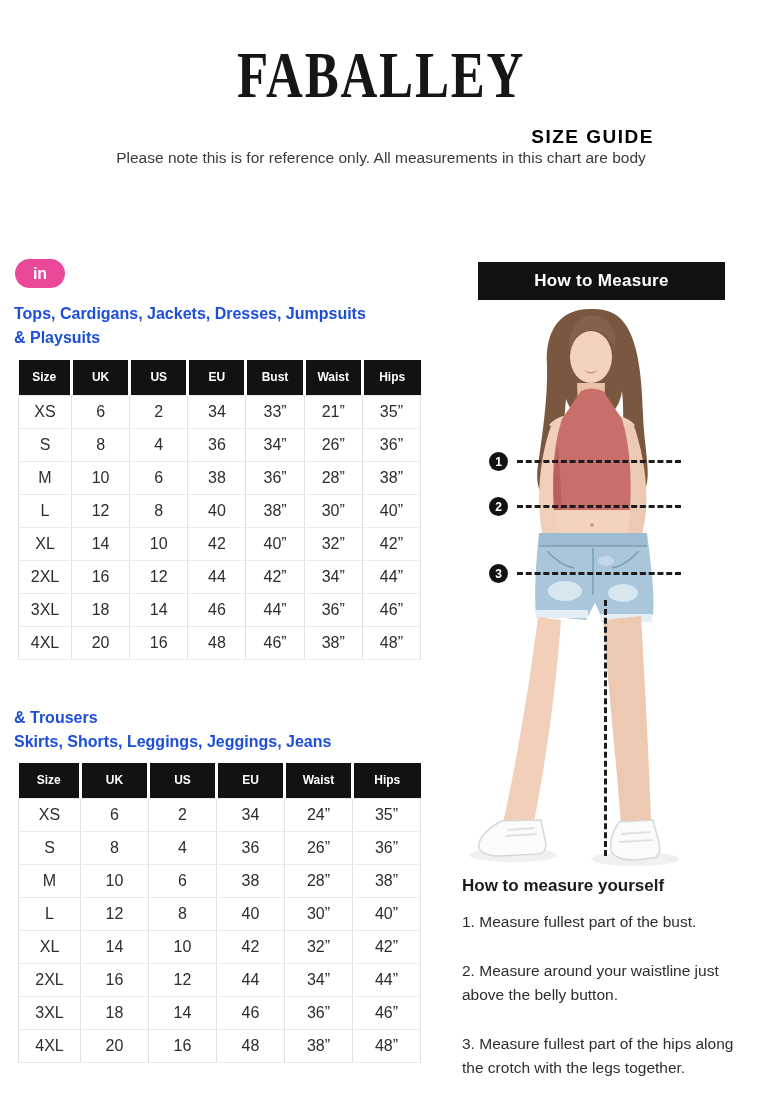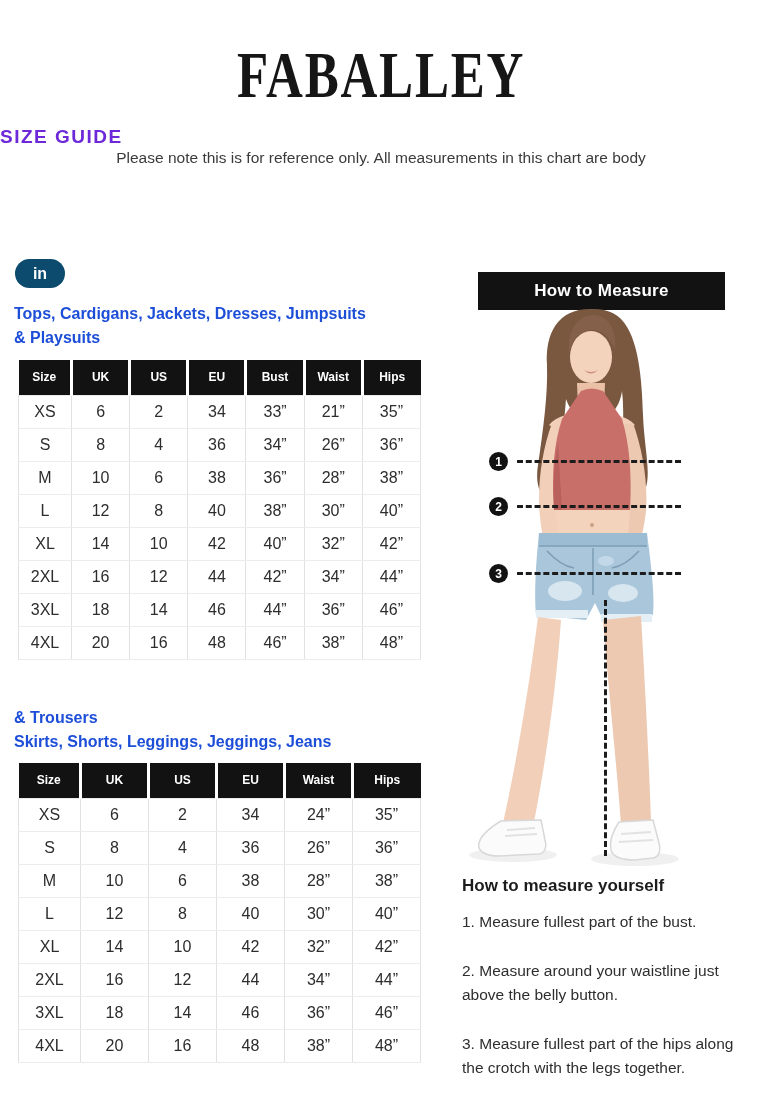--- a/index.html
+++ b/index.html
@@ -7,30 +7,30 @@
   .page {
     position:relative; width:762px; height:1100px; background:#ffffff;
     font-family:"Liberation Sans", sans-serif; color:#222; overflow:hidden;
   }
   .logo {
     position:absolute; top:38px; left:0; width:762px; text-align:center;
     font-family:"Liberation Serif", serif; font-weight:700; font-size:58px;
     letter-spacing:2px; color:#161616; transform:scale(0.88,1.12); transform-origin:center top;
   }
   .size-guide-title {
-    position:absolute; top:126px; left:0; width:654px; text-align:left;
-    font-size:19px; font-weight:700; letter-spacing:1.5px; color:#6d28d9;
+    position:absolute; top:126px; left:0; width:654px; text-align:right;
+    font-size:19px; font-weight:700; letter-spacing:1.5px; color:#000000;
   }
   .note {
     position:absolute; top:145px; left:61px; width:640px; text-align:center;
     font-size:15.5px; line-height:25px; color:#3b3b3b;
   }
   .unit-badge {
     position:absolute; left:15px; top:259px; width:50px; height:29px;
-    background:#0c4a6e; border-radius:15px; color:#fff; font-weight:700;
+    background:#ec4899; border-radius:15px; color:#fff; font-weight:700;
     font-size:16px; display:flex; align-items:center; justify-content:center;
     cursor:pointer;
   }
   .tbl-title {
     position:absolute; left:14px; width:420px;
     font-size:16px; font-weight:700; line-height:24px; color:#1d4ed8;
   }
   #t1-title { top:302px; }
   #t2-title { top:706px; }
   table { border-collapse:collapse; table-layout:fixed; width:403px; position:absolute; left:18px; }
@@ -42,21 +42,21 @@
   }
   th:first-child { border-left:none; }
   td {
     font-size:16px; color:#2d2d2d; text-align:center; height:33px;
     border:1px solid #e1e1e1; border-top-color:#ececec; border-bottom-color:#ececec;
     background:#ffffff; padding:0;
   }
   #table1 th:nth-child(1) { width:53px; }
   #table2 th:nth-child(1) { width:62px; }
   .banner {
-    position:absolute; left:478px; top:272px; width:247px; height:38px;
+    position:absolute; left:478px; top:262px; width:247px; height:38px;
     background:#121212; color:#ffffff; font-weight:700; font-size:17px;
     display:flex; align-items:center; justify-content:center; letter-spacing:0.3px;
   }
   .figure { position:absolute; left:455px; top:303px; width:307px; height:565px; }
   .measure-line {
     position:absolute; left:517px; width:164px; height:0;
     border-top:3px dashed #1c1c1c;
   }
   #line-bust  { top:460px; }
   #line-waist { top:505px; }

